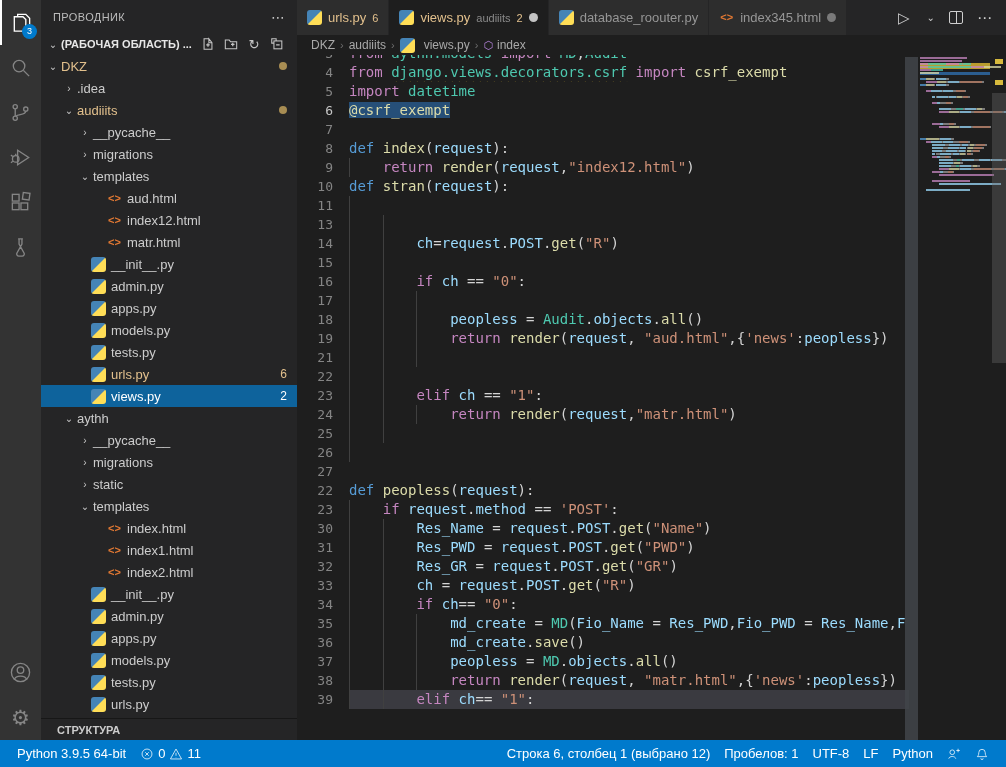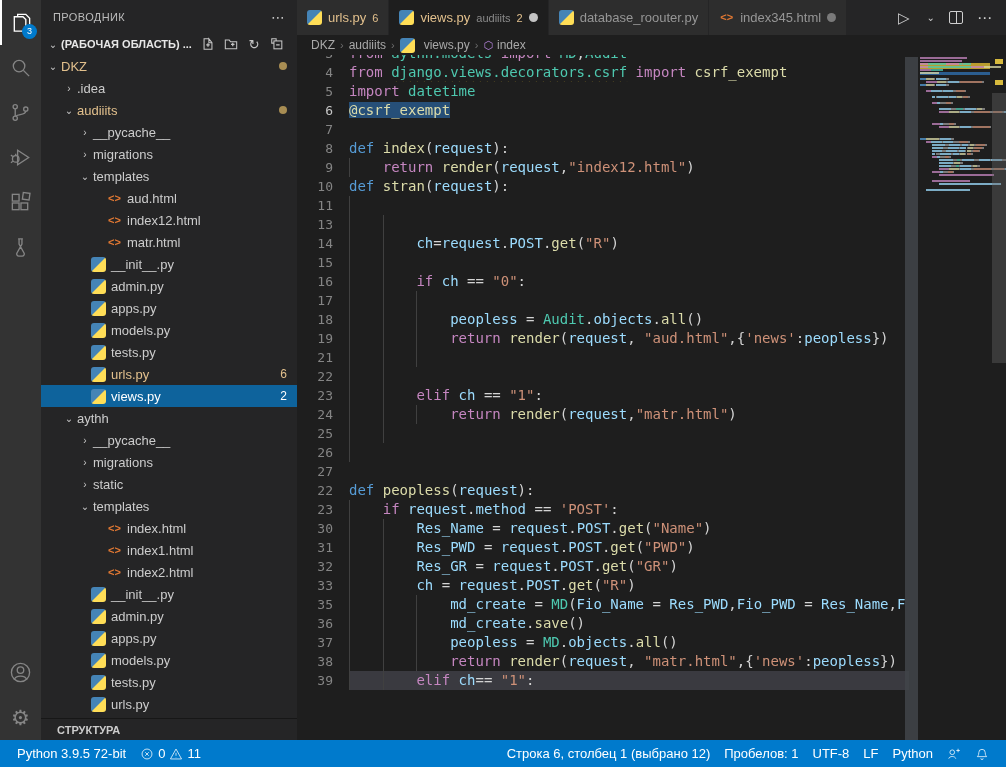--- a/index.html
+++ b/index.html
@@ -525,20 +525,24 @@
               </div>
               <div class="cl">
                 <span class="gut">32</span>
                 <span class="ctext"><span class="iguide" style="left: 0px;"></span><span class="iguide" style="left: 33.72px;"></span><span class="tok pun">        </span><span class="tok var">Res_GR</span><span class="tok pun"> = </span><span class="tok var">request</span><span class="tok pun">.</span><span class="tok var">POST</span><span class="tok pun">.</span><span class="tok fn">get</span><span class="tok pun">(</span><span class="tok str">"GR"</span><span class="tok pun">)</span></span>
               </div>
               <div class="cl">
                 <span class="gut">33</span>
                 <span class="ctext"><span class="iguide" style="left: 0px;"></span><span class="iguide" style="left: 33.72px;"></span><span class="tok pun">        </span><span class="tok var">ch</span><span class="tok pun"> = </span><span class="tok var">request</span><span class="tok pun">.</span><span class="tok var">POST</span><span class="tok pun">.</span><span class="tok fn">get</span><span class="tok pun">(</span><span class="tok str">"R"</span><span class="tok pun">)</span></span>
               </div>
               <div class="cl">
+                <span class="gut">34</span>
+                <span class="ctext"><span class="iguide" style="left: 0px;"></span><span class="iguide" style="left: 33.72px;"></span><span class="tok pun">        </span><span class="tok kw">if </span><span class="tok var">ch</span><span class="tok pun">== </span><span class="tok str">"0"</span><span class="tok pun">:</span></span>
+              </div>
+              <div class="cl">
                 <span class="gut">35</span>
                 <span class="ctext"><span class="iguide" style="left: 0px;"></span><span class="iguide" style="left: 33.72px;"></span><span class="iguide" style="left: 67.44px;"></span><span class="tok pun">            </span><span class="tok var">md_create</span><span class="tok pun"> = </span><span class="tok cls">MD</span><span class="tok pun">(</span><span class="tok var">Fio_Name</span><span class="tok pun"> = </span><span class="tok var">Res_PWD</span><span class="tok pun">,</span><span class="tok var">Fio_PWD</span><span class="tok pun"> = </span><span class="tok var">Res_Name</span><span class="tok pun">,</span><span class="tok var">F</span></span>
               </div>
               <div class="cl">
                 <span class="gut">36</span>
                 <span class="ctext"><span class="iguide" style="left: 0px;"></span><span class="iguide" style="left: 33.72px;"></span><span class="iguide" style="left: 67.44px;"></span><span class="tok pun">            </span><span class="tok var">md_create</span><span class="tok pun">.</span><span class="tok fn">save</span><span class="tok pun">()</span></span>
               </div>
               <div class="cl">
                 <span class="gut">37</span>
                 <span class="ctext"><span class="iguide" style="left: 0px;"></span><span class="iguide" style="left: 33.72px;"></span><span class="iguide" style="left: 67.44px;"></span><span class="tok pun">            </span><span class="tok var">peopless</span><span class="tok pun"> = </span><span class="tok cls">MD</span><span class="tok pun">.</span><span class="tok var">objects</span><span class="tok pun">.</span><span class="tok fn">all</span><span class="tok pun">()</span></span>
@@ -821,21 +825,21 @@
         <div id="overview-ruler">
           <div id="ov-slider" style="top: 38px; height: 270px;"></div>
         <div class="ov-mark" style="top: 4px;"></div>
             <div class="ov-mark" style="top: 25px;"></div>
           </div>
       </div>
     </div>
   </div>
 
   <div id="statusbar">
-      <div class="sb-item">Python 3.9.5 72-bit</div>
+      <div class="sb-item">Python 3.9.5 64-bit</div>
       <div class="sb-item">
         <svg viewBox="0 0 24 24">
           <circle cx="12" cy="12" r="8.5"></circle>
           <path d="M9 9 l6 6 M15 9 l-6 6"></path>
         </svg>
         <span>0</span>
         <svg viewBox="0 0 24 24">
           <path d="M12 3.5 L21.5 20.5 H2.5 z"></path>
           <path d="M12 10 v5 M12 17.5 v.5"></path>
         </svg>

